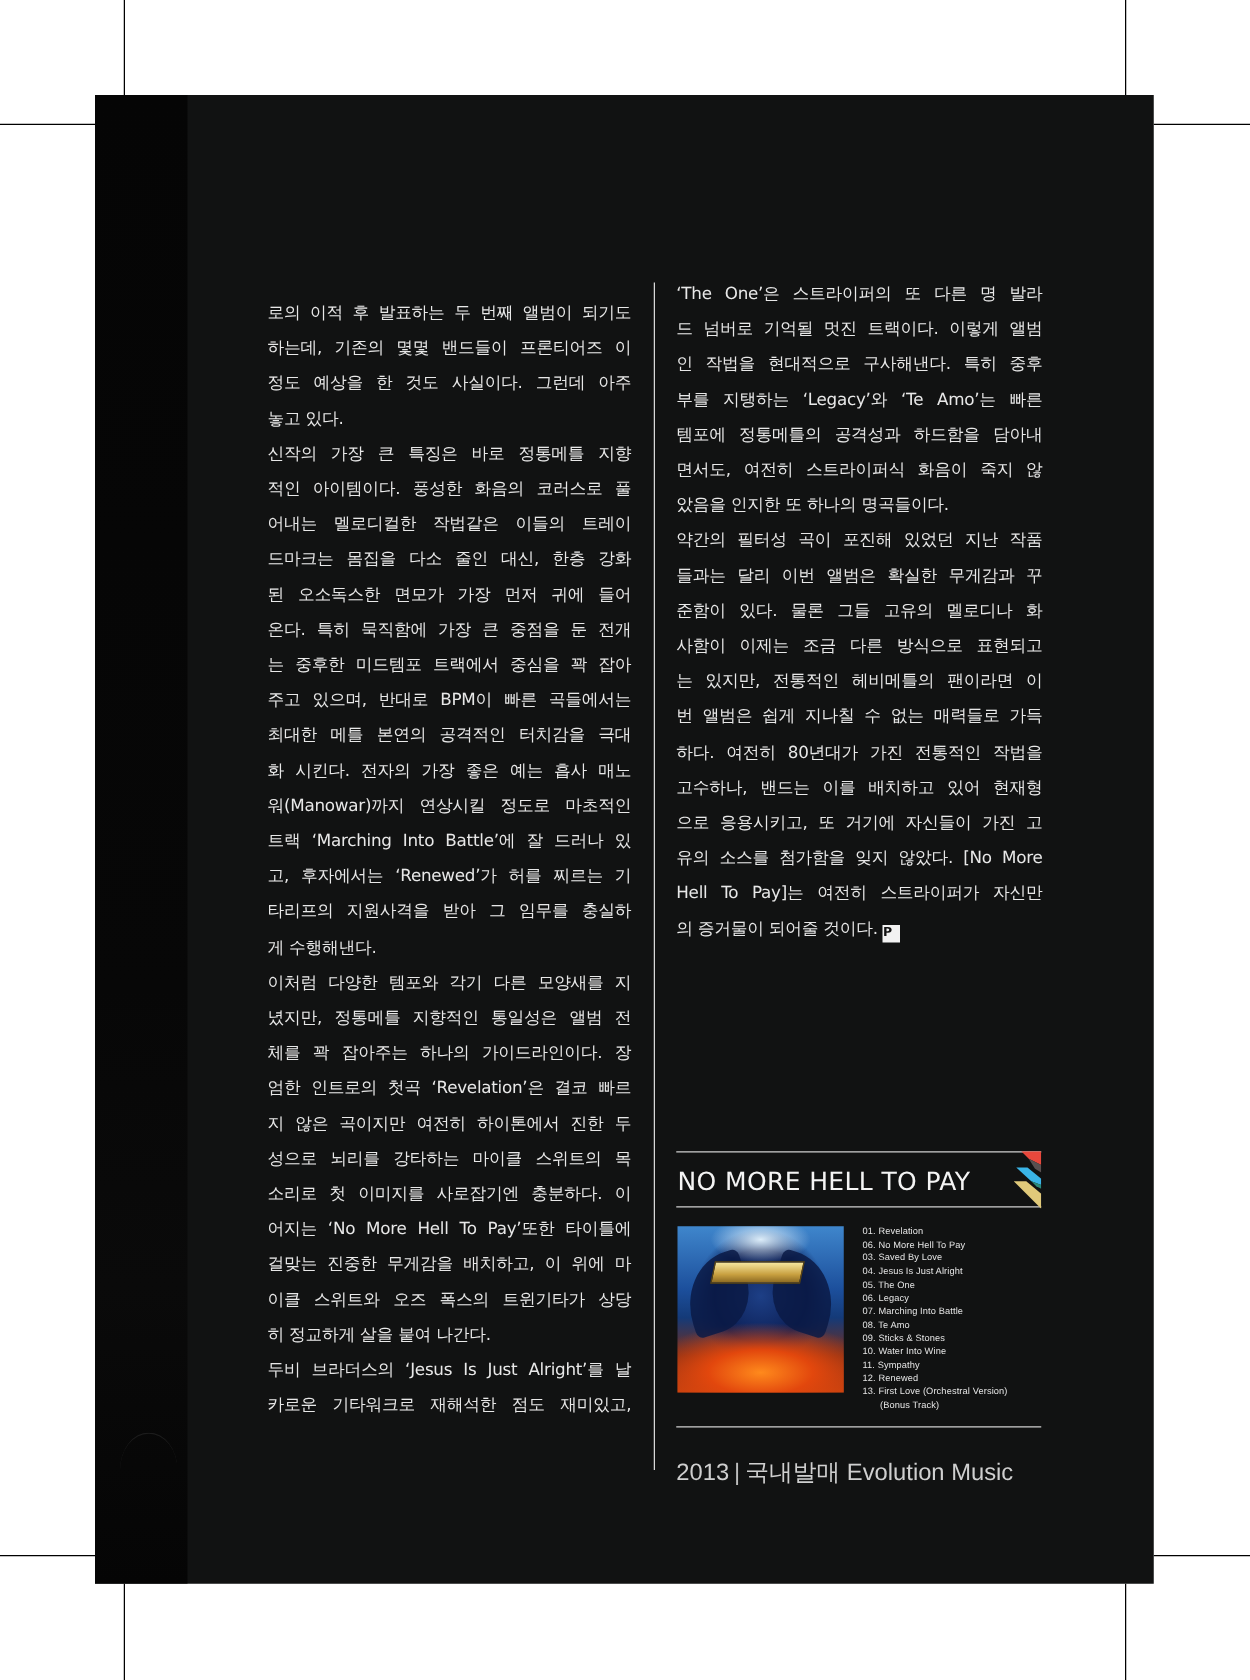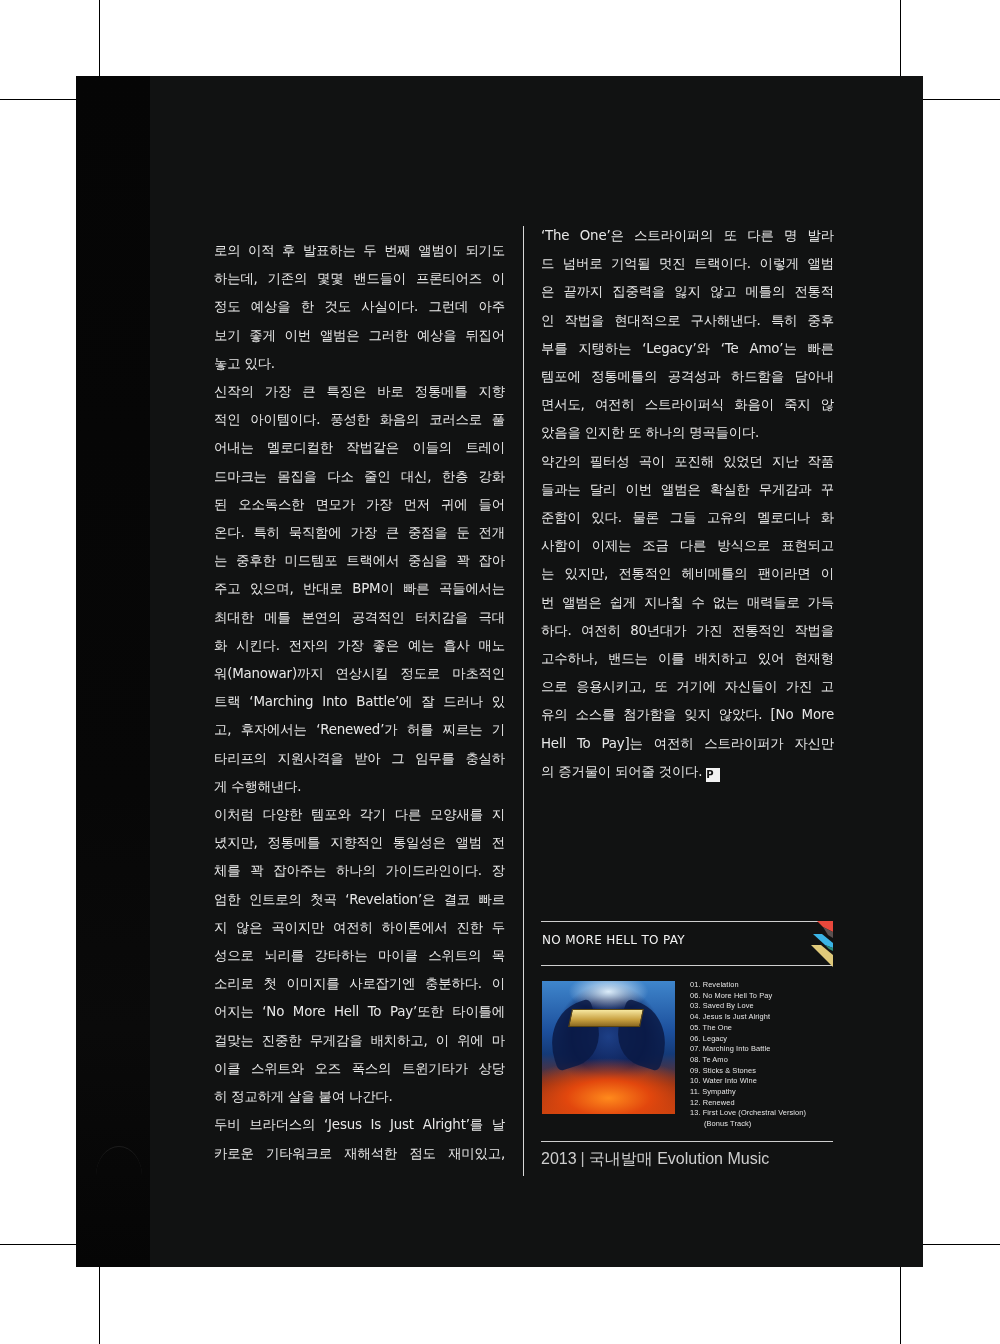--- a/index.html
+++ b/index.html
@@ -39,21 +39,21 @@
     display: inline-block; width: 14px; height: 14px; background: #f2f2f2; color: #111;
     font-size: 10px; line-height: 14px; text-align: center; font-weight: bold;
     vertical-align: -2px; margin-left: 4px;
   }
 
   .album-box { position: absolute; left: 465px; top: 845px; width: 292px; }
   .album-rule { height: 1px; background: #cfcfcf; width: 100%; }
   .album-title-row { position: relative; height: 43px; }
   .album-title {
     position: absolute; left: 1px; top: 11px; color: #f4f4f4;
-    font-family: "DejaVu Sans", sans-serif; font-size: 12px; letter-spacing: 0.3px;
+    font-family: "DejaVu Sans", sans-serif; font-size: 20px; letter-spacing: 0.3px;
   }
   .stripes { position: absolute; right: 0; top: -1px; width: 24px; height: 46px; }
 
   .album-body { position: relative; height: 175px; }
   .cover {
     position: absolute; left: 1px; top: 15px; width: 133px; height: 133px;
     background:
       radial-gradient(ellipse 30% 14% at 50% 8%, rgba(230,245,255,.95), rgba(120,190,240,0) 100%),
       radial-gradient(ellipse 70% 30% at 50% 88%, #ff8a1c 0%, #e2470d 45%, rgba(160,30,5,0) 100%),
       radial-gradient(ellipse 40% 40% at 50% 42%, #1d3f86 0%, #0c1f55 70%, rgba(0,0,0,0) 100%),
@@ -70,22 +70,22 @@
   .cover .wing-l { left: 6px; border-radius: 80% 10% 60% 10%; transform: rotate(-18deg); }
   .cover .wing-r { right: 6px; border-radius: 10% 80% 10% 60%; transform: rotate(18deg); }
 
   .tracklist {
     position: absolute; left: 149px; top: 14px; list-style: none; color: #e6e6e6;
     font-family: "Liberation Sans", sans-serif; font-size: 7.4px; line-height: 10.7px; letter-spacing: 0.1px;
   }
   .tracklist .sub { padding-left: 14px; }
 
   .release {
-    position: absolute; left: 0; top: 228px; color: #cfcfcf;
-    font-family: "Liberation Sans", sans-serif; font-size: 16px;
+    position: absolute; left: 0; top: 244px; color: #cfcfcf;
+    font-family: "Liberation Sans", sans-serif; font-size: 19px;
   }
   .release .sep { color: #bdbdbd; padding: 0 4px; }
 </style>
 </head>
 <body>
 
 <div class="crop v" style="left:99px;top:0;height:76px;"></div>
 <div class="crop h" style="left:0;top:99px;width:76px;"></div>
 <div class="crop v" style="left:900px;top:0;height:76px;"></div>
 <div class="crop h" style="left:923px;top:99px;width:77px;"></div>
@@ -97,21 +97,20 @@
 <div class="page">
   <div class="left-strip">
     <div class="shape"></div>
   </div>
 
   <div class="col col-left">
     <p>
       <span class="line">로의 이적 후 발표하는 두 번째 앨범이 되기도</span>
       <span class="line">하는데, 기존의 몇몇 밴드들이 프론티어즈 이</span>
       <span class="line">정도 예상을 한 것도 사실이다. 그런데 아주</span>
-      <span class="line">보기 좋게 이번 앨범은 그러한 예상을 뒤집어</span>
       <span class="line last">놓고 있다.</span>
     </p>
     <p>
       <span class="line">신작의 가장 큰 특징은 바로 정통메틀 지향</span>
       <span class="line">적인 아이템이다. 풍성한 화음의 코러스로 풀</span>
       <span class="line">어내는 멜로디컬한 작법같은 이들의 트레이</span>
       <span class="line">드마크는 몸집을 다소 줄인 대신, 한층 강화</span>
       <span class="line">된 오소독스한 면모가 가장 먼저 귀에 들어</span>
       <span class="line">온다. 특히 묵직함에 가장 큰 중점을 둔 전개</span>
       <span class="line">는 중후한 미드템포 트랙에서 중심을 꽉 잡아</span>
@@ -142,21 +141,20 @@
       <span class="line">카로운 기타워크로 재해석한 점도 재미있고,</span>
     </p>
   </div>
 
   <div class="divider"></div>
 
   <div class="col col-right">
     <p>
       <span class="line">‘The One’은 스트라이퍼의 또 다른 명 발라</span>
       <span class="line">드 넘버로 기억될 멋진 트랙이다. 이렇게 앨범</span>
-      <span class="line">은 끝까지 집중력을 잃지 않고 메틀의 전통적</span>
       <span class="line">인 작법을 현대적으로 구사해낸다. 특히 중후</span>
       <span class="line">부를 지탱하는 ‘Legacy’와 ‘Te Amo’는 빠른</span>
       <span class="line">템포에 정통메틀의 공격성과 하드함을 담아내</span>
       <span class="line">면서도, 여전히 스트라이퍼식 화음이 죽지 않</span>
       <span class="line last">았음을 인지한 또 하나의 명곡들이다.</span>
     </p>
     <p>
       <span class="line">약간의 필터성 곡이 포진해 있었던 지난 작품</span>
       <span class="line">들과는 달리 이번 앨범은 확실한 무게감과 꾸</span>
       <span class="line">준함이 있다. 물론 그들 고유의 멜로디나 화</span>

